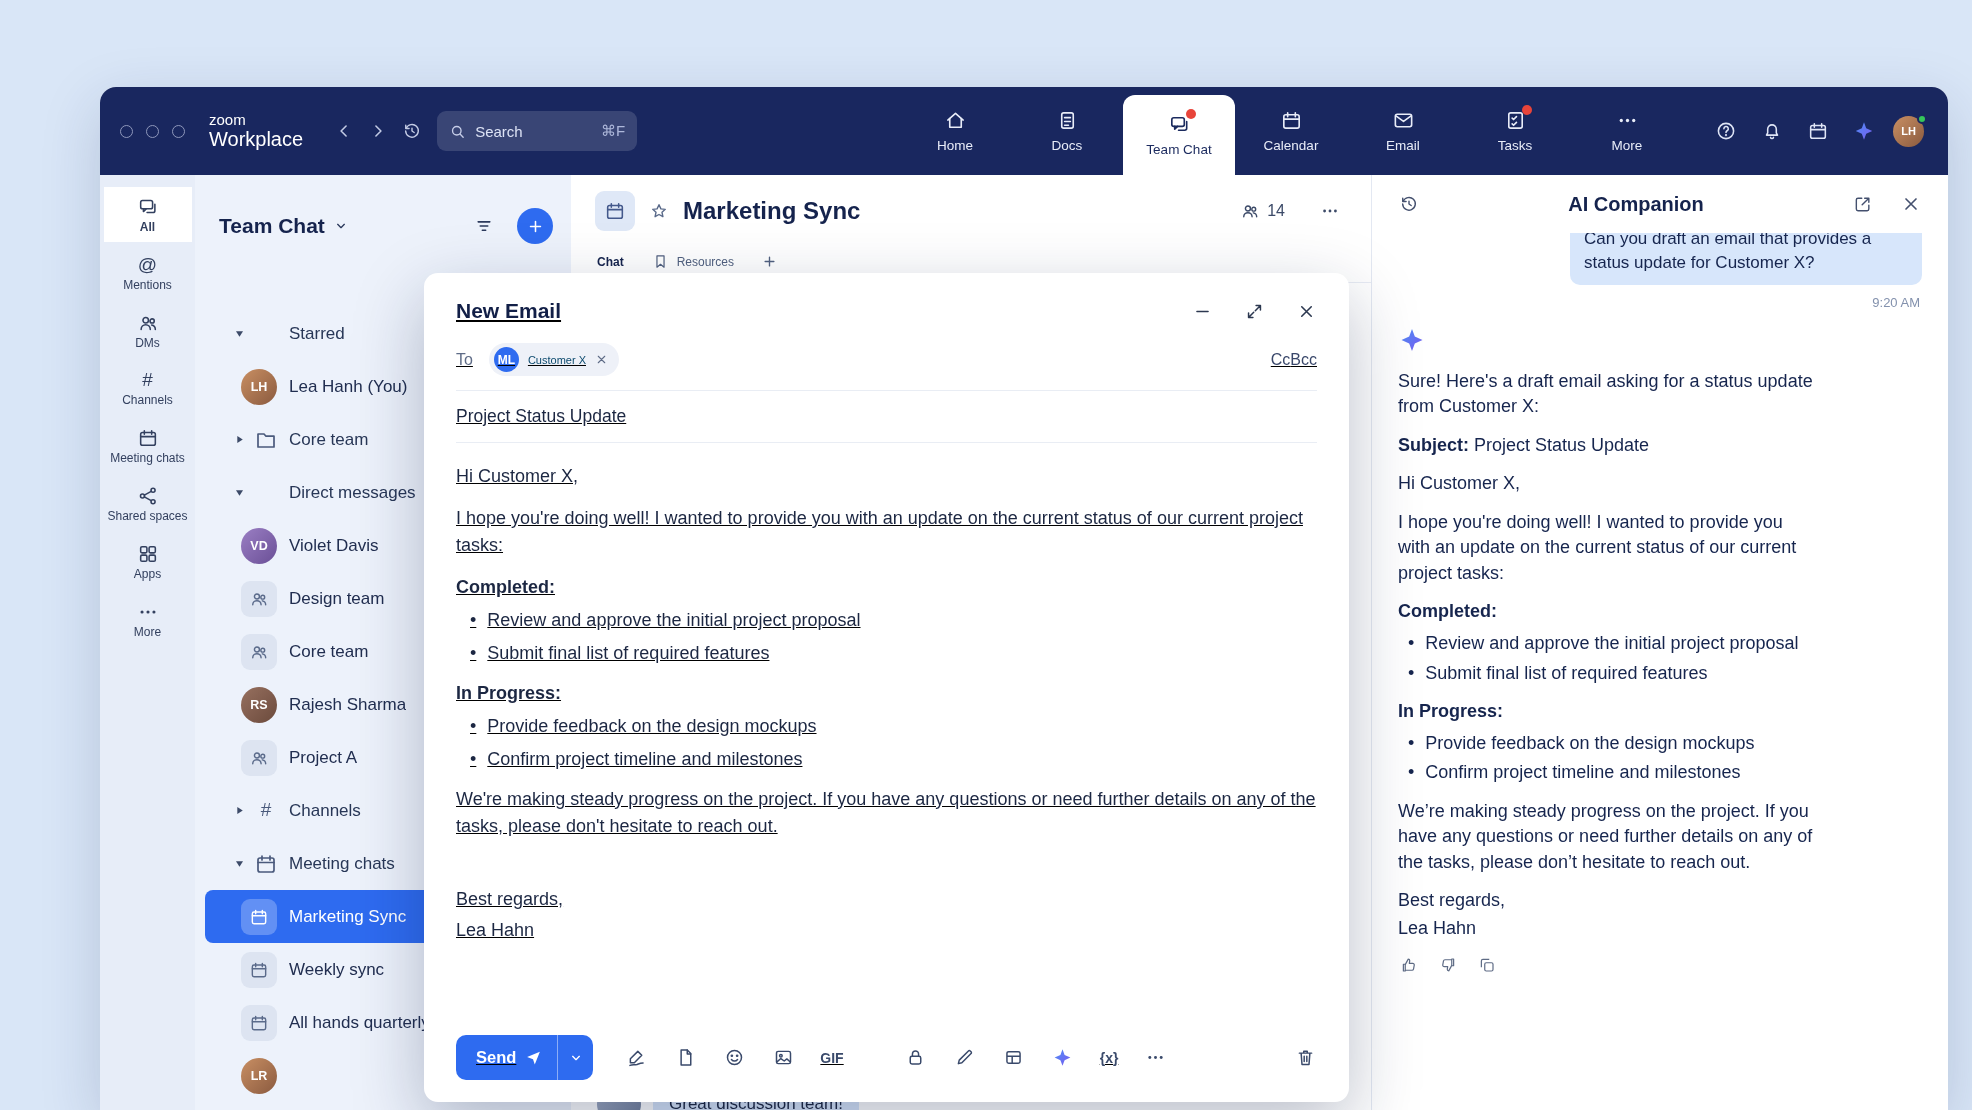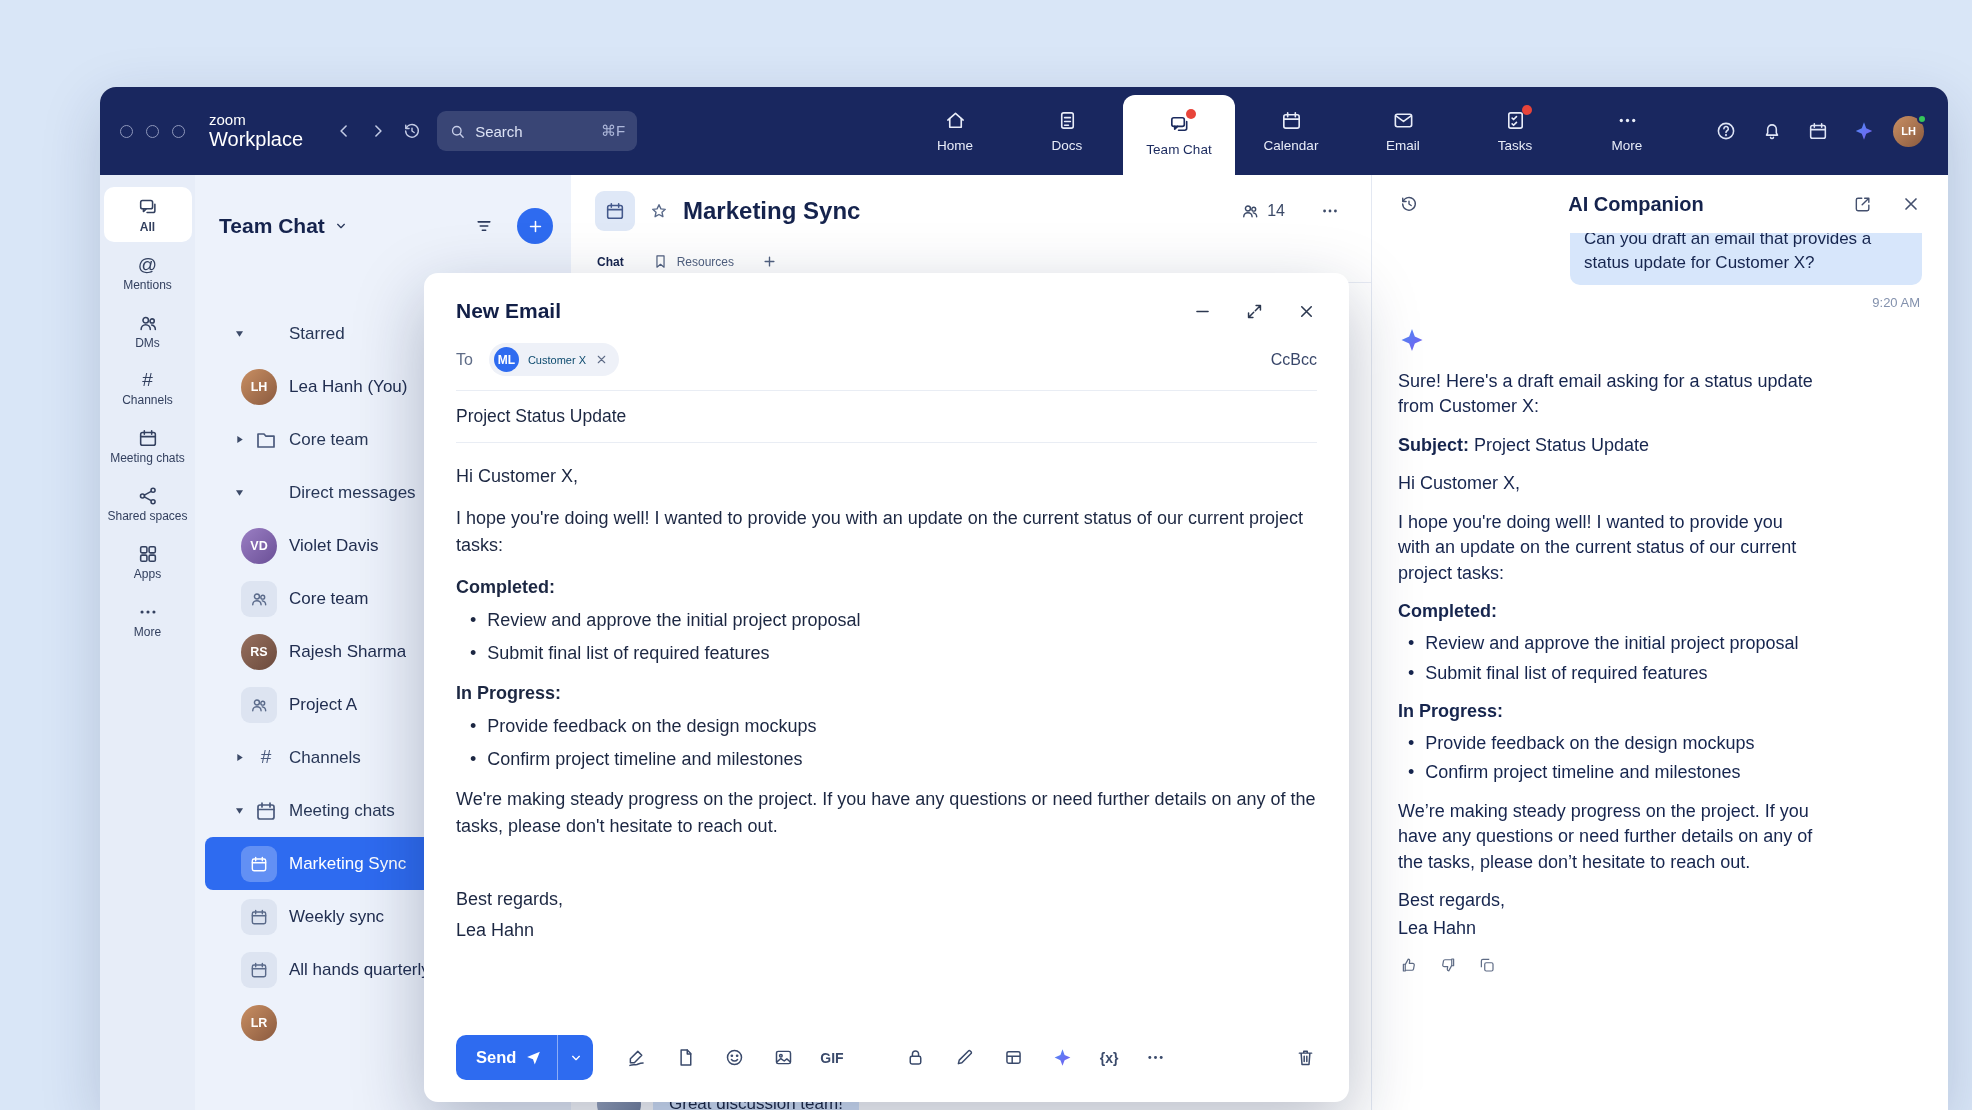--- a/index.html
+++ b/index.html
@@ -56,21 +56,21 @@
   .presence { position:absolute; top:-2px; right:-3px; width:10px; height:10px; border-radius:50%;
               background:#35c75a; border:2px solid #19275f; }
 
   
   .app-body { flex:1; display:flex; min-height:0; }
 
   
   .rail { width:95px; background:#e7edf8; display:flex; flex-direction:column; align-items:center;
           padding-top:12px; gap:3px; }
   .rail-item { width:88px; display:flex; flex-direction:column; align-items:center; gap:3px;
-               padding:9px 2px 7px; border-radius:10px; color:#33405f; font-size:12px;
+               padding:9px 2px 7px; border-radius:0; color:#33405f; font-size:12px;
                text-align:center; line-height:1.15; cursor:pointer; }
   .rail-item svg { width:22px; height:22px; }
   .rail-item .glyph { font-size:19px; line-height:22px; width:22px; height:22px; text-align:center; }
   .rail-item.active { background:#fff; font-weight:bold; }
 
   
   .chatlist { width:376px; background:#edf2fb; display:flex; flex-direction:column; min-height:0; }
   .cl-header { display:flex; align-items:center; padding:26px 18px 0 24px; gap:8px; height:76px; }
   .cl-title { font-size:21px; font-weight:bold; color:#15234d; }
   .cl-caret { width:16px; height:16px; color:#2c3a5c; }
@@ -147,21 +147,21 @@
   .bullet { display:flex; gap:11px; padding-left:10px; margin:4px 0; }
   .bullet::before { content:"\2022"; }
   .ai-actions { display:flex; gap:17px; margin:4px 0 0 43px; color:#5e6b85; }
   .ai-actions .tbtn { color:#5e6b85; width:22px; height:22px; }
   .ai-actions .tbtn svg { width:18px; height:18px; }
   .flip { transform:rotate(180deg); }
 
   
   .modal { position:absolute; left:424px; top:273px; width:925px; height:829px; background:#fff;
            border-radius:14px; box-shadow:0 24px 70px rgba(15,30,70,.28);
-           display:flex; flex-direction:column; }
+           display:flex; flex-direction:column;text-decoration:underline; }
   .m-header { display:flex; align-items:center; padding:26px 32px 16px; }
   .m-title { font-size:21px; font-weight:bold; color:#121f47; }
   .m-controls { margin-left:auto; display:flex; gap:30px; }
   .m-controls .tbtn { color:#2c3850; width:22px; height:22px; }
   .m-controls .tbtn svg { width:19px; height:19px; }
   .m-to { display:flex; align-items:center; padding:4px 32px 14px; gap:16px; font-size:16px; }
   .m-to-label { color:#5f6c87; }
   .chip { display:flex; align-items:center; gap:9px; background:#eef1f8; border-radius:18px;
           padding:4px 11px 4px 5px; cursor:default; }
   .chip-av { width:25px; height:25px; border-radius:50%; background:var(--accent,#2e6bf0); color:#fff;
@@ -650,20 +650,28 @@
           </div>
           <div class="crow section">
             <svg class="tri down ic">
                 <use href="#i-tri"></use>
               </svg>
             <span class="clabel">Direct messages</span>
           </div>
           <div class="crow item">
             <span class="avatar av-b">VD</span>
             <span class="clabel">Violet Davis</span>
+          </div>
+          <div class="crow item">
+            <span class="sqicon">
+                <svg class="ic">
+                  <use href="#i-people"></use>
+                </svg>
+              </span>
+            <span class="clabel">Design team</span>
           </div>
           <div class="crow item">
             <span class="sqicon">
                 <svg class="ic">
                   <use href="#i-people"></use>
                 </svg>
               </span>
             <span class="clabel">Core team</span>
           </div>
           <div class="crow item">

